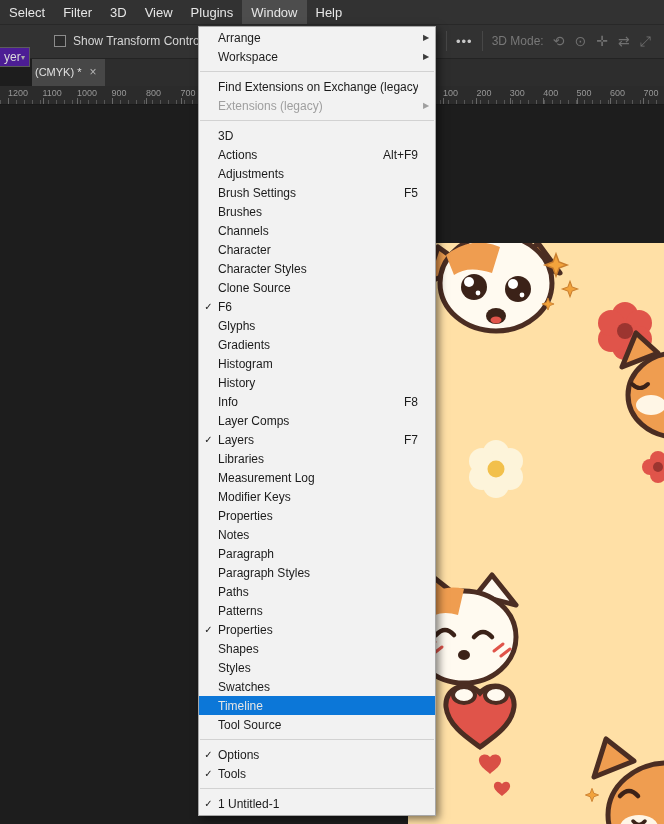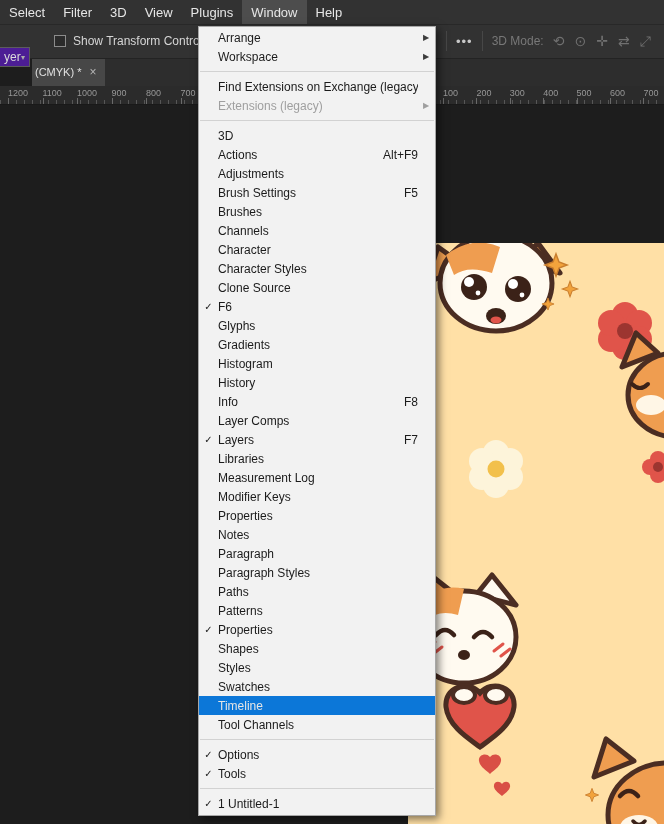--- a/index.html
+++ b/index.html
@@ -419,21 +419,21 @@
         <span class="arr"></span>
       </div>
       <div class="menu-item hl">
         <span class="chk"></span>
         <span class="lbl">Timeline</span>
         <span class="sc"></span>
         <span class="arr"></span>
       </div>
       <div class="menu-item">
         <span class="chk"></span>
-        <span class="lbl">Tool Channels</span>
+        <span class="lbl">Tool Source</span>
         <span class="sc"></span>
         <span class="arr"></span>
       </div>
       <div class="menu-sep"></div>
       <div class="menu-item">
         <span class="chk">✓</span>
         <span class="lbl">Options</span>
         <span class="sc"></span>
         <span class="arr"></span>
       </div>

